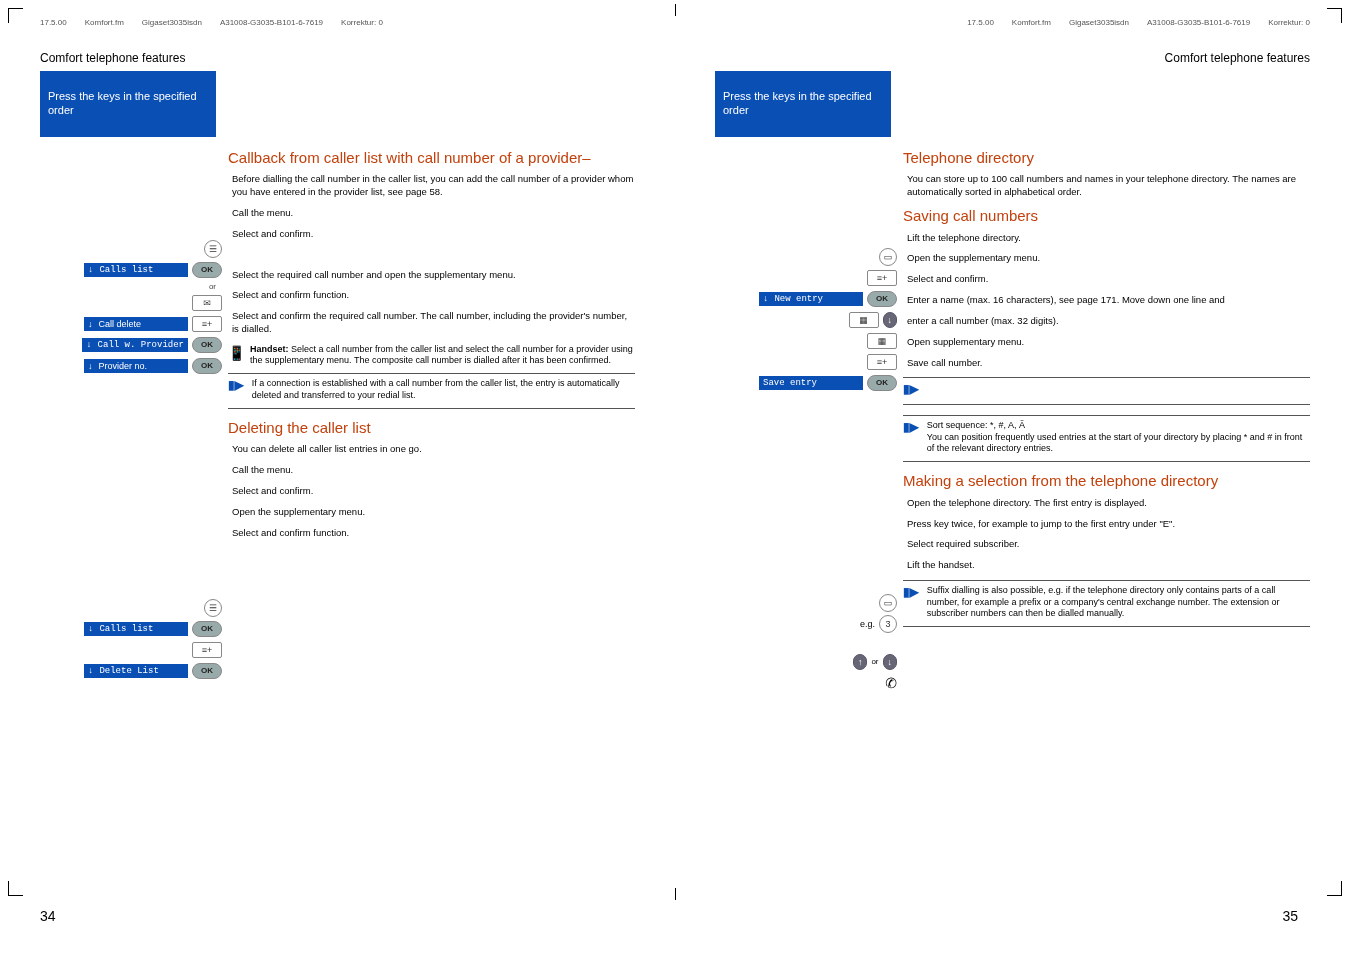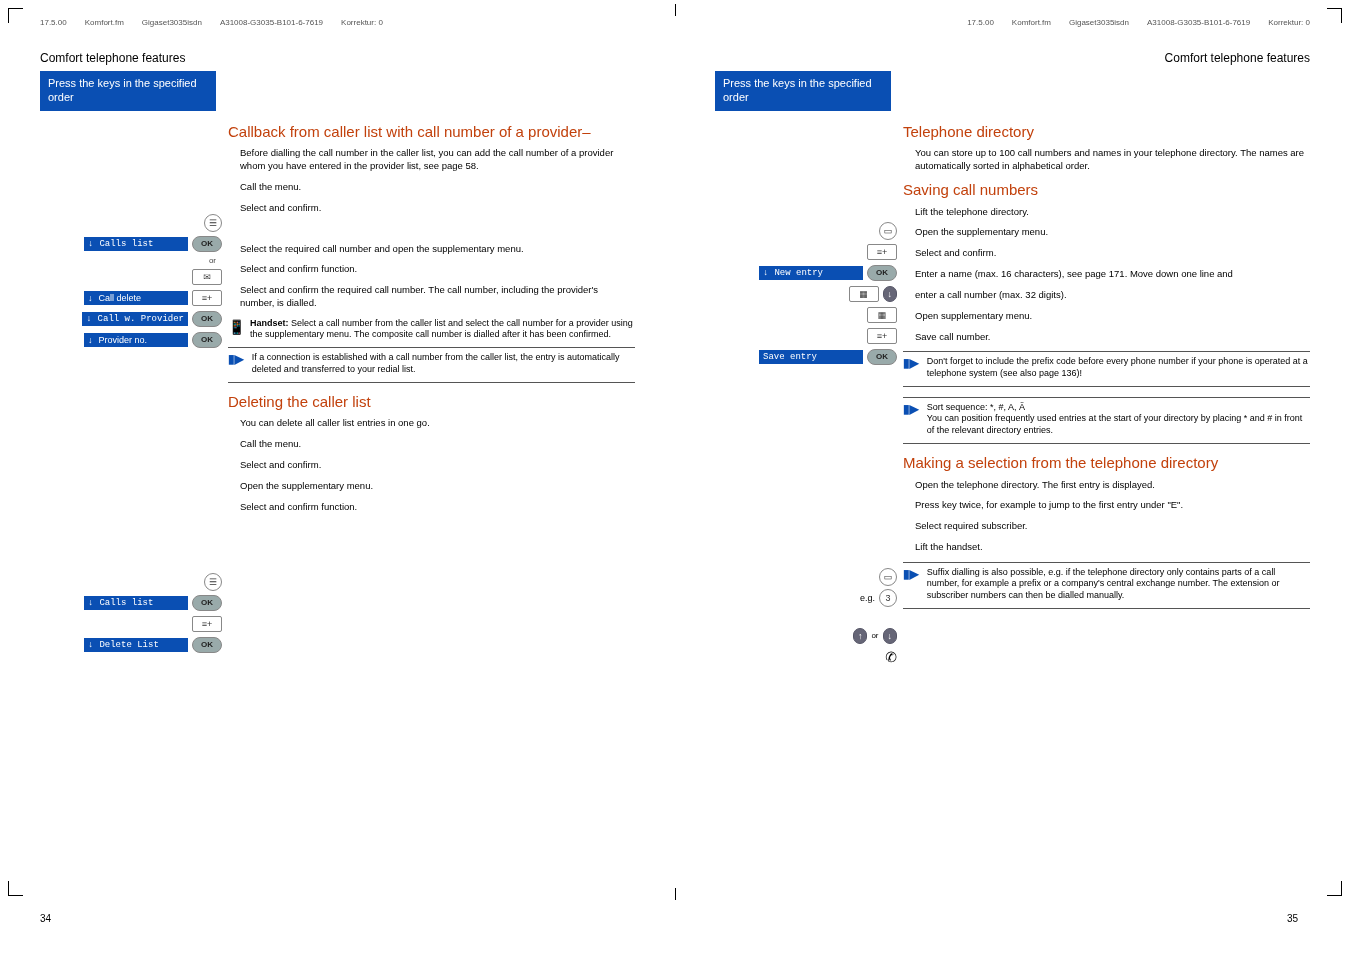--- a/index.html
+++ b/index.html
@@ -9,41 +9,41 @@
 .crop.tl{top:8px;left:8px;border-left:1px solid #000;border-top:1px solid #000}
 .crop.tr{top:8px;right:8px;border-right:1px solid #000;border-top:1px solid #000}
 .crop.bl{bottom:58px;left:8px;border-left:1px solid #000;border-bottom:1px solid #000}
 .crop.br{bottom:58px;right:8px;border-right:1px solid #000;border-bottom:1px solid #000}
 .crop-mid-t{position:absolute;top:4px;left:50%;width:1px;height:12px;background:#000}
 .crop-mid-b{position:absolute;bottom:54px;left:50%;width:1px;height:12px;background:#000}
 .runhead{font-size:8px;color:#555;display:flex;gap:18px;margin-bottom:24px}
 .runhead.r{justify-content:flex-end}
 .section-title{font-size:12px;font-weight:normal;margin:4px 0 6px 0}
 .section-title.r{text-align:right}
-.blue-ribbon{background:#0a4fb3;color:#fff;font-size:11px;padding:6px 8px;width:160px;line-height:1.25;margin-bottom:8px}
+.blue-ribbon{background:#0a4fb3;color:#fff;font-size:11px;padding:19px 8px;width:160px;line-height:1.25;margin-bottom:8px}
 .content{display:flex}
 .col-steps{width:182px;flex:0 0 182px}
 .col-body{flex:1;padding-left:6px}
 .h-blue{color:#c2410c;font-size:15px;margin:4px 0 6px 0;line-height:1.25}
-.body-text{font-size:9.5px;line-height:1.35;margin:0 0 8px 12px}
+.body-text{font-size:9.5px;line-height:1.35;margin:0 0 8px 4px}
 .step{display:flex;align-items:center;justify-content:flex-end;gap:4px;margin:3px 0;height:18px}
 .navbox{background:#0a4fb3;color:#fff;font-family:"Courier New",monospace;font-size:9px;padding:2px 4px;display:inline-flex;align-items:center;min-width:96px}
 .navbox .arrow{margin-right:6px}
 .navbox.plain{font-family:Helvetica,Arial,sans-serif}
 .key{border:1px solid #888;border-radius:8px;font-size:9px;padding:0 4px;height:14px;line-height:14px;display:inline-flex;align-items:center;justify-content:center;color:#333;background:#fff}
 .key.round{border-radius:50%;width:16px;height:16px;padding:0}
 .key.square{border-radius:2px;min-width:20px;height:14px}
 .key.ok{background:#9aa;border-color:#888;color:#222;font-weight:bold;font-size:8px;min-width:20px}
 .key.dark{background:#667;color:#fff;border-color:#556}
 .small-or{font-size:8px;color:#444;text-align:right;padding-right:6px}
 .infobox{border-top:1px solid #555;border-bottom:1px solid #555;padding:4px 0 6px 0;margin:6px 0 10px 0;font-size:9px;line-height:1.3;display:flex;gap:8px}
 .infobox .mark{color:#0a4fb3;font-weight:bold;font-size:12px;flex:0 0 auto}
 .handset-row{display:flex;gap:8px;font-size:9px;line-height:1.3;margin:6px 0}
 .handset-ico{width:14px;flex:0 0 14px;text-align:center;font-size:14px;color:#111}
-.pgnum{position:absolute;bottom:30px;font-size:10px}
+.pgnum{position:absolute;bottom:30px;font-size:14px}
 .pgnum.l{left:40px}
 .pgnum.r{right:52px}
 </style>
 </head>
 <body>
 
 <div class="spread">
   <div class="crop tl"></div>
   <div class="crop tr"></div>
   <div class="crop bl"></div>
@@ -229,21 +229,20 @@
         <p class="body-text">Lift the telephone directory.</p>
         <p class="body-text">Open the supplementary menu.</p>
         <p class="body-text">Select and confirm.</p>
         <p class="body-text">Enter a name (max. 16 characters), see page 171. Move down one line and</p>
         <p class="body-text">enter a call number (max. 32 digits).</p>
         <p class="body-text">Open supplementary menu.</p>
         <p class="body-text">Save call number.</p>
 
         <div class="infobox">
           <span class="mark">▮▶</span>
-          <span>Don't forget to include the prefix code before every phone number if your phone is operated at a telephone system (see also page 136)!</span>
         </div>
         <div class="infobox">
           <span class="mark">▮▶</span>
           <span style="white-space:pre-line">Sort sequence: *, #, A, Ä
 You can position frequently used entries at the start of your directory by placing * and # in front of the relevant directory entries.</span>
         </div>
 
         <div class="h-blue">Making a selection from the telephone directory</div>
         <p class="body-text">Open the telephone directory. The first entry is displayed.</p>
         <p class="body-text">Press key twice, for example to jump to the first entry under "E".</p>

